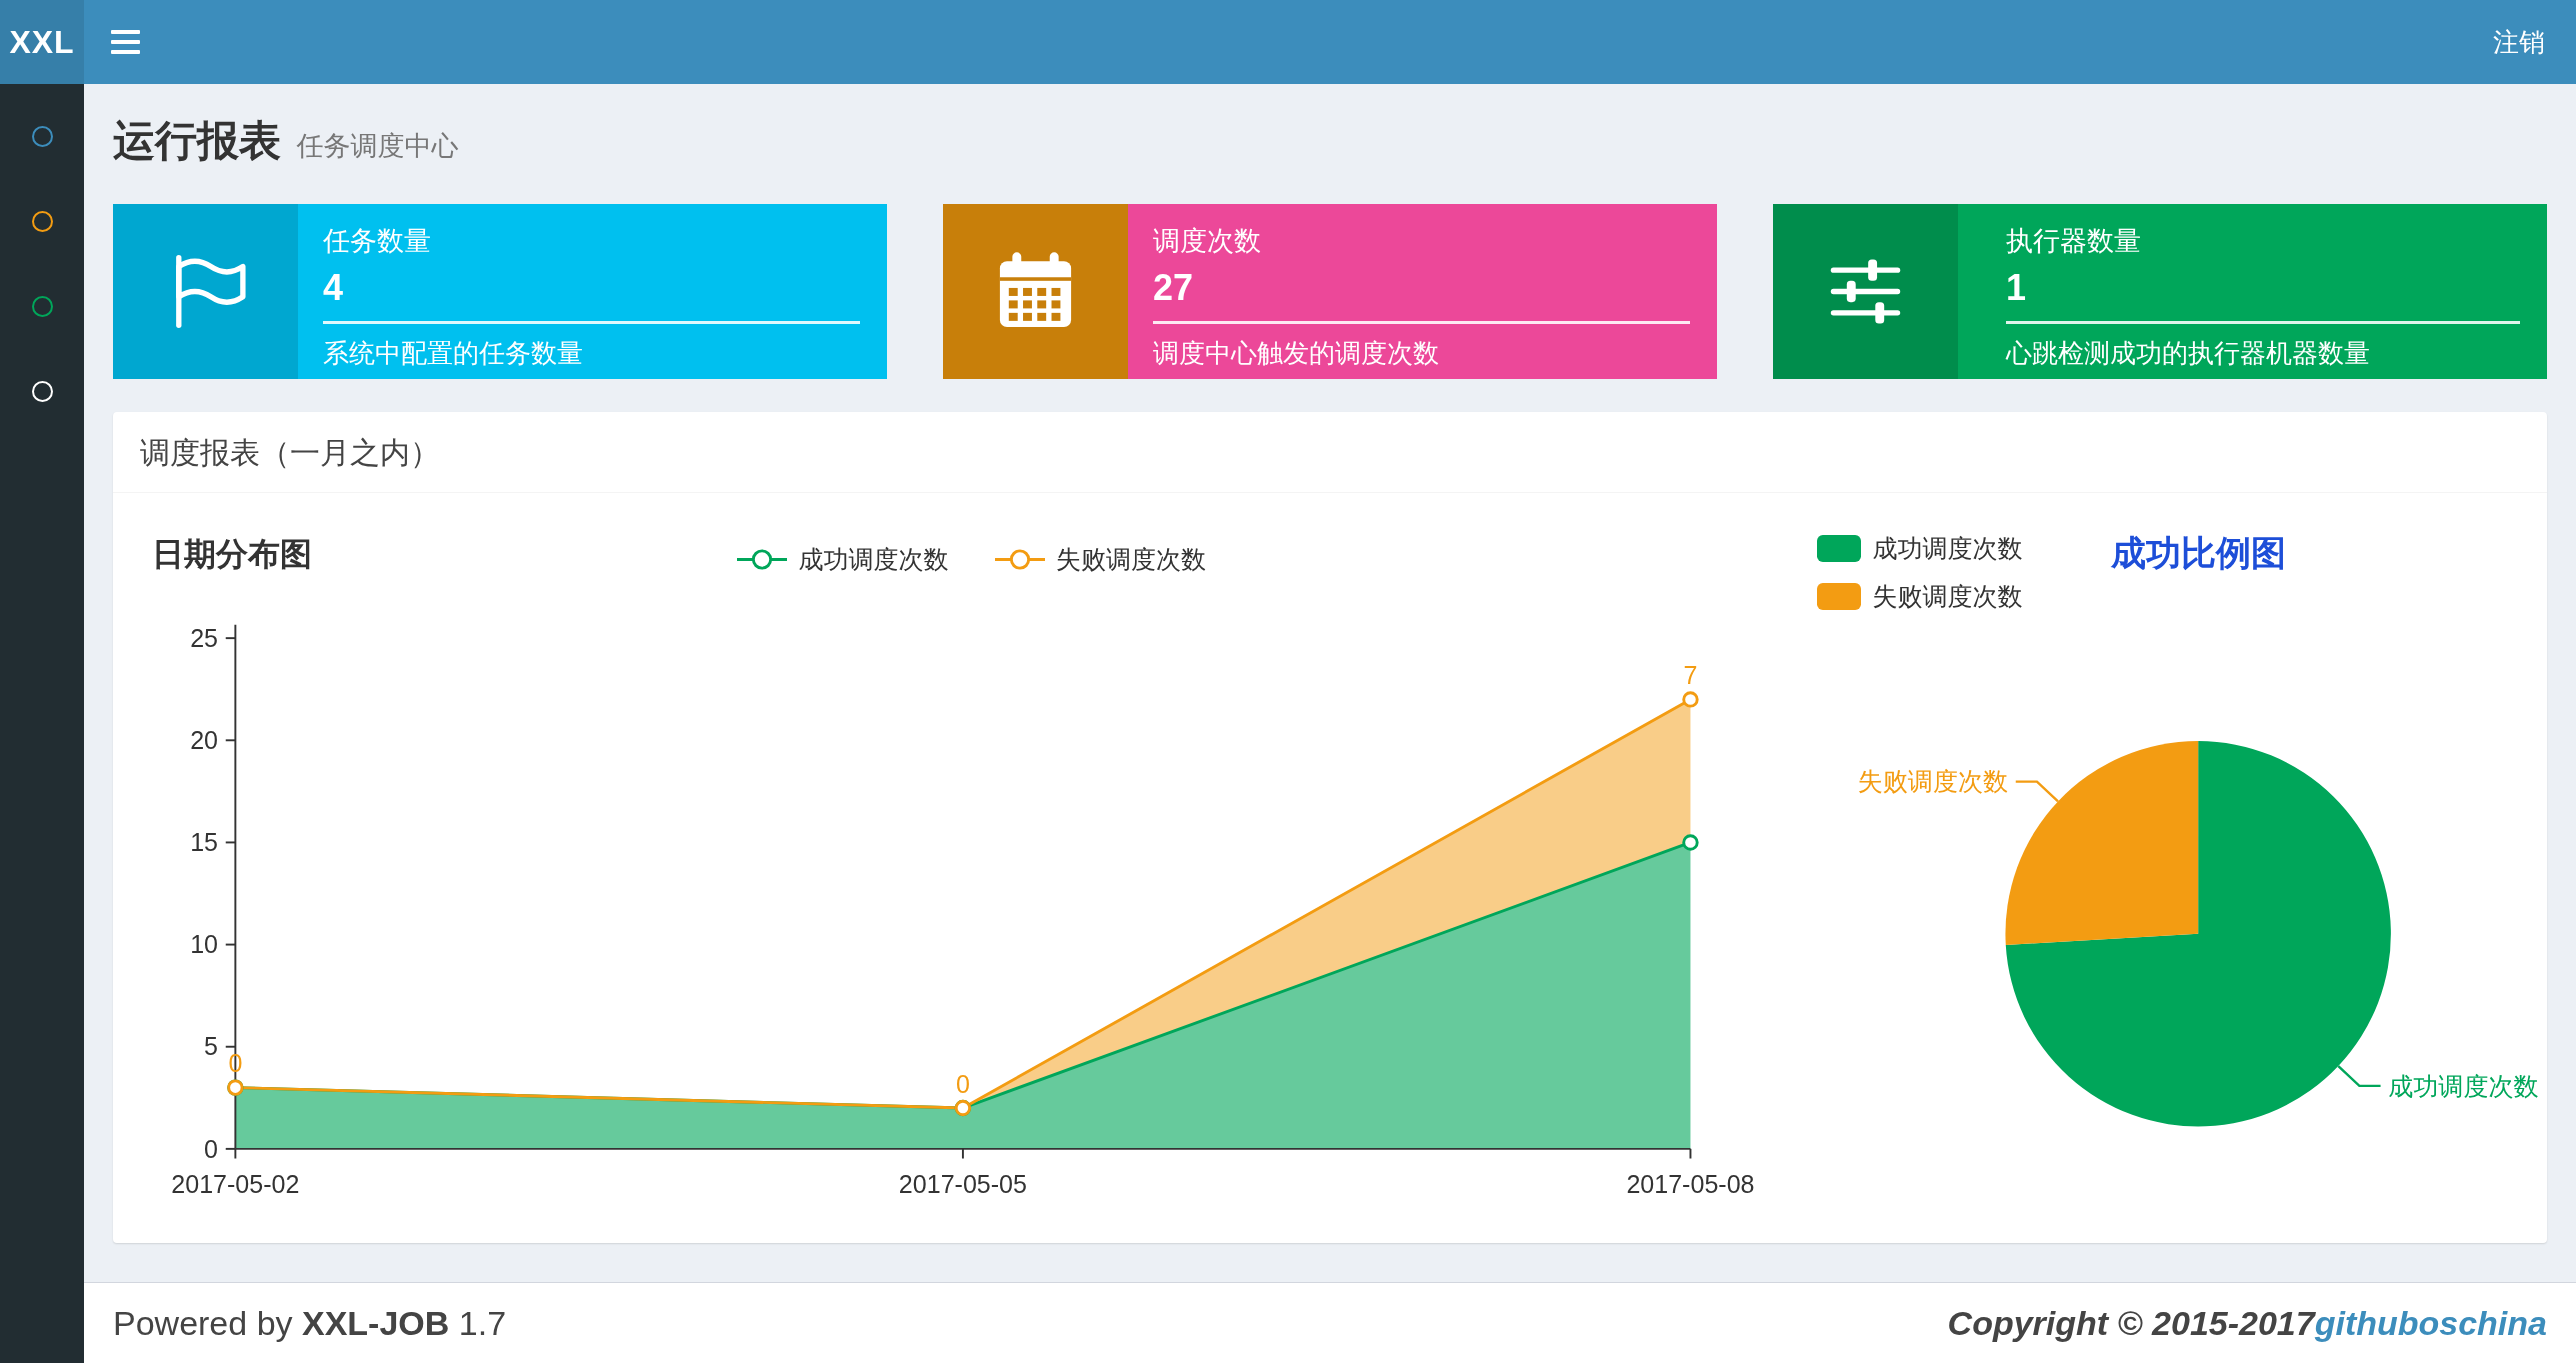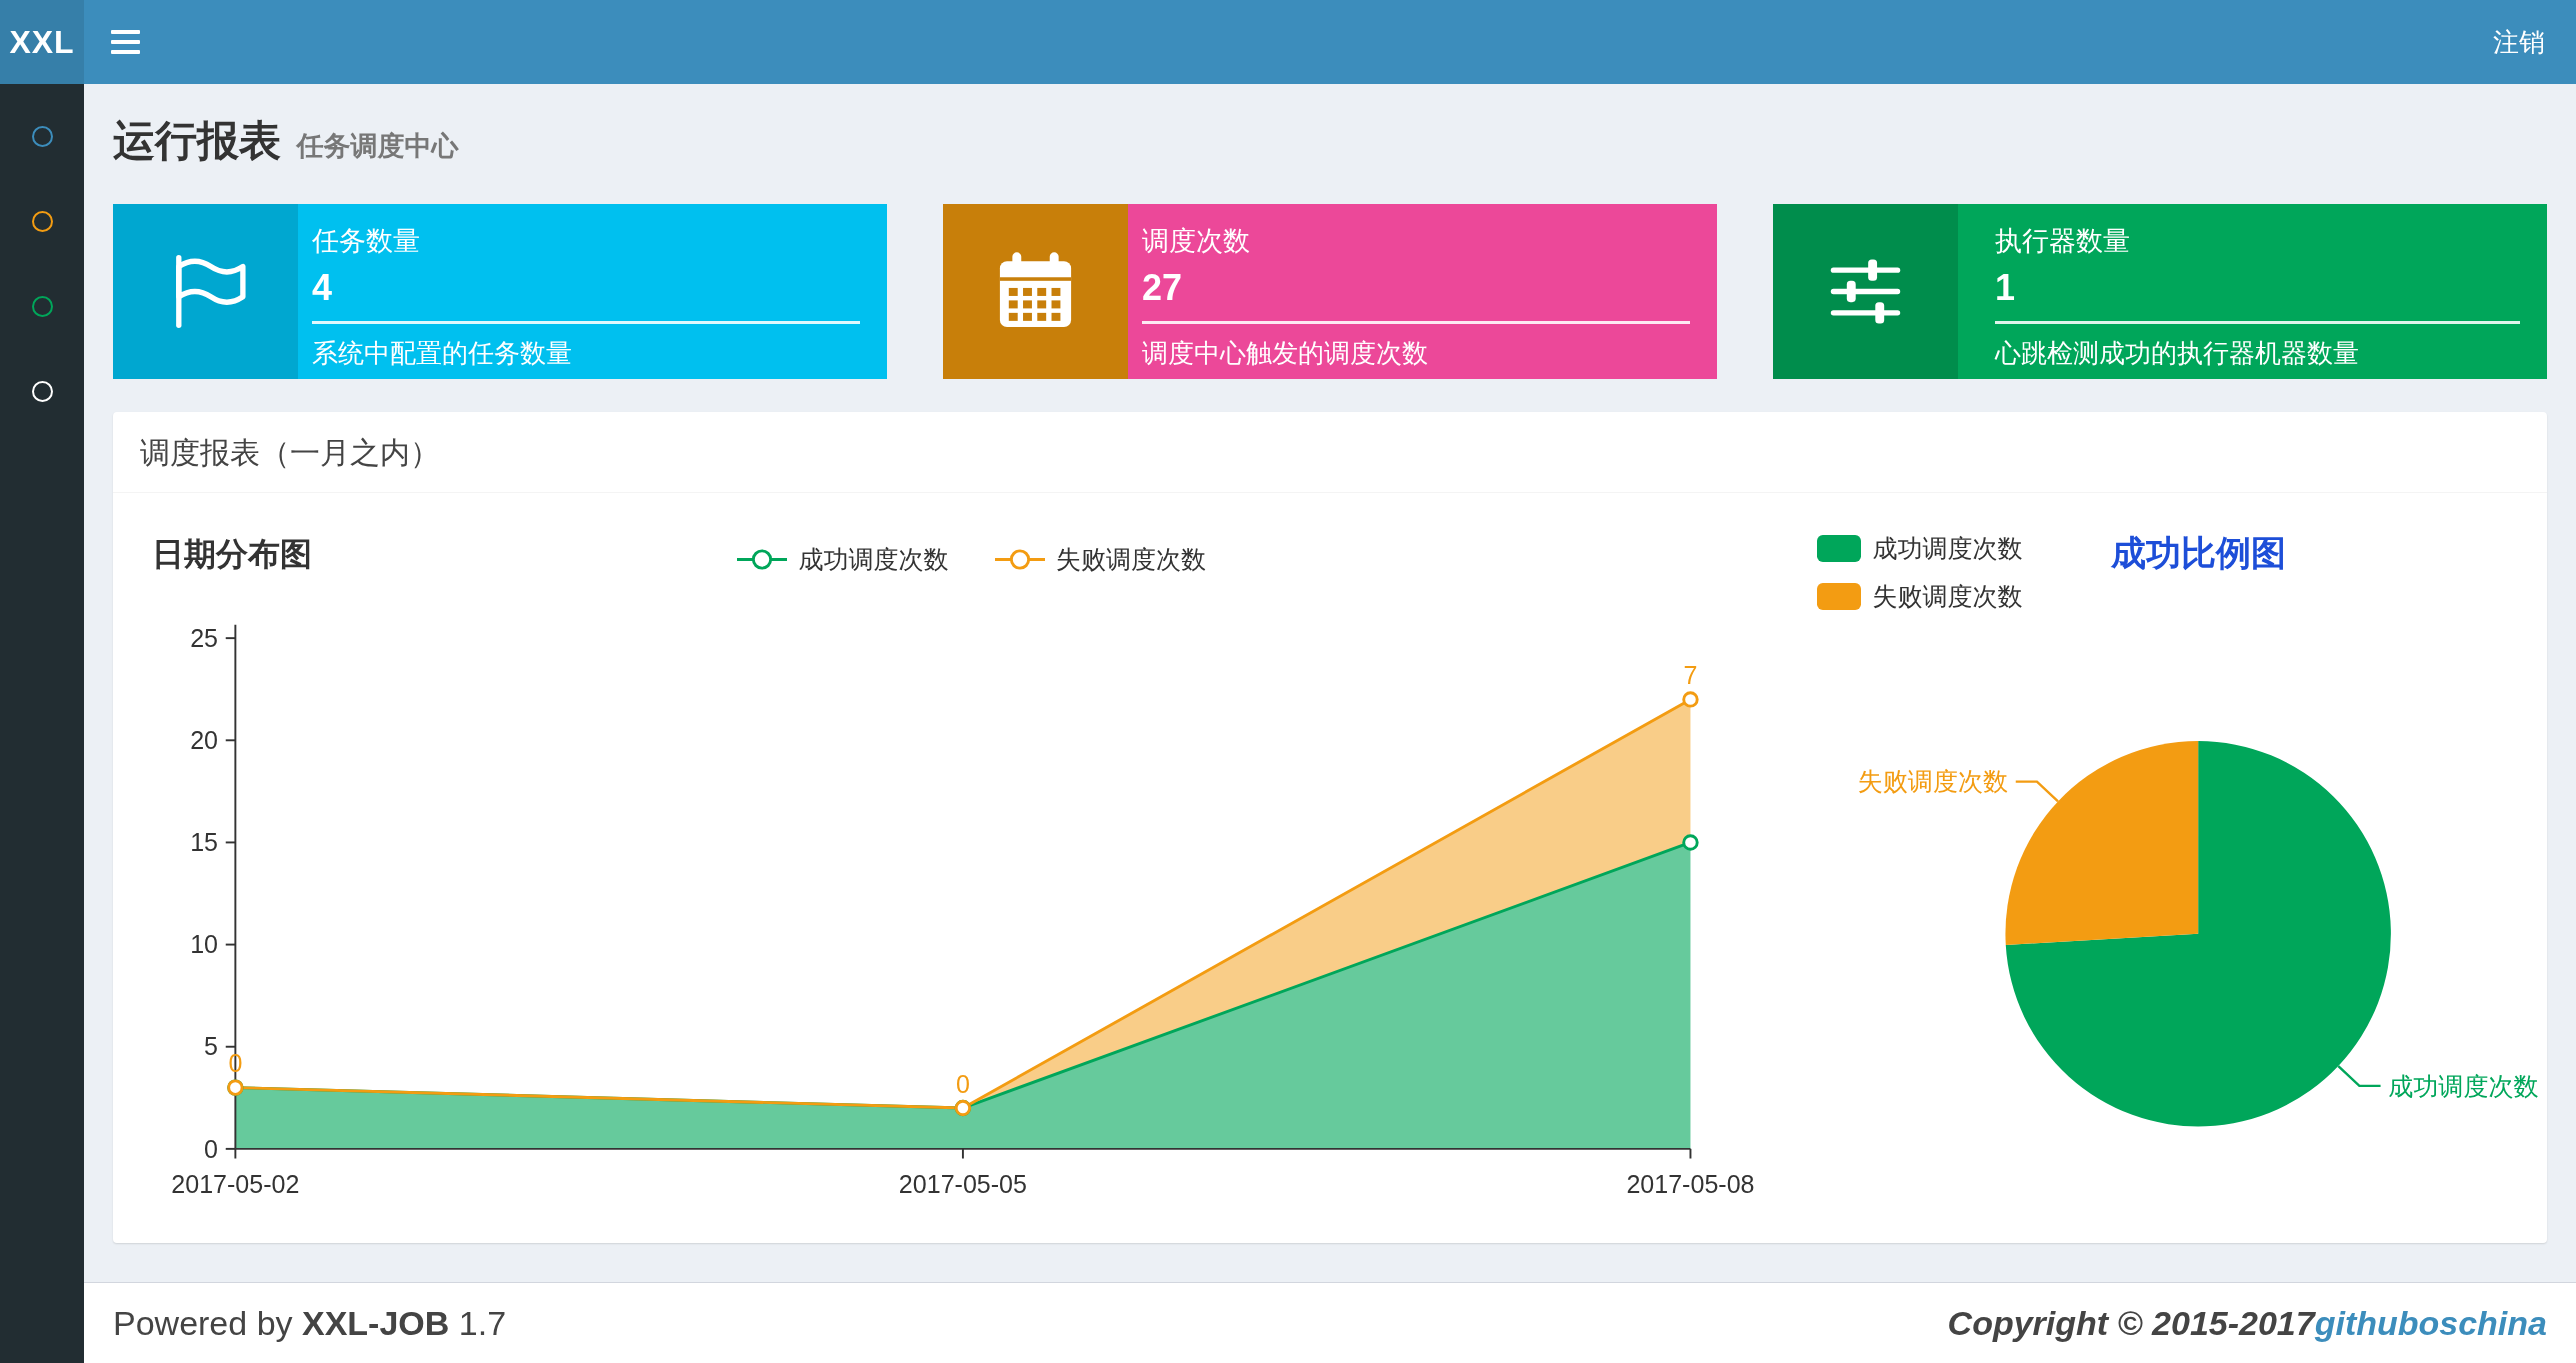--- a/index.html
+++ b/index.html
@@ -16,27 +16,27 @@
 
   
   .sidebar { position:absolute; left:0; top:84px; width:84px; height:1279px; background:#222d32; padding-top:9.6px; }
   .sidebar .item { height:85px; display:flex; align-items:center; justify-content:center; cursor:pointer; }
   .circle { width:21px; height:21px; border:2.9px solid #fff; border-radius:50%; }
 
   
   .main { position:absolute; left:84px; top:84px; width:2492px; height:1198px; background:#ecf0f5; overflow:hidden; }
   .content-header { padding:29px 29px 0 29px; display:flex; align-items:baseline; }
   .content-header h1 { font-size:42px; font-weight:600; color:#333; }
-  .content-header small { font-size:27px; color:#777; margin-left:15.4px; font-weight:700; }
+  .content-header small { font-size:27px; color:#777; margin-left:15.4px; font-weight:400; }
 
   
   .boxes { display:flex; gap:56px; margin:35px 29px 0 29px; }
   .info-box { flex:1; height:175px; display:flex; color:#fff; background:#00c0ef; }
   .info-box-icon { width:185px; flex:0 0 185px; display:flex; align-items:center; justify-content:center; }
-  .info-box-content { flex:1; padding:19px 27px 0 14px; min-width:0; }
+  .info-box-content { flex:1; padding:19px 27px 0 25px; min-width:0; }
   .ib-title { font-size:27px; }
   .ib-value { font-size:36px; font-weight:bold; margin-top:7.7px; }
   .ib-divider { height:2.9px; background:rgba(255,255,255,0.88); margin:12.5px 0 11.6px 0; }
   .ib-desc { font-size:26px; }
 
   
   .panel { position:relative; margin:33px 29px 0 29px; background:#fff; border-radius:3.9px; height:831px; box-shadow:0 1px 1.9px rgba(0,0,0,0.12); }
   .panel-header { height:81px; line-height:81px; padding:0 27px; font-size:30px; font-weight:500; color:#444; border-bottom:1.9px solid #f4f4f4; }
   .panel-body { position:relative; height:748px; }
 

